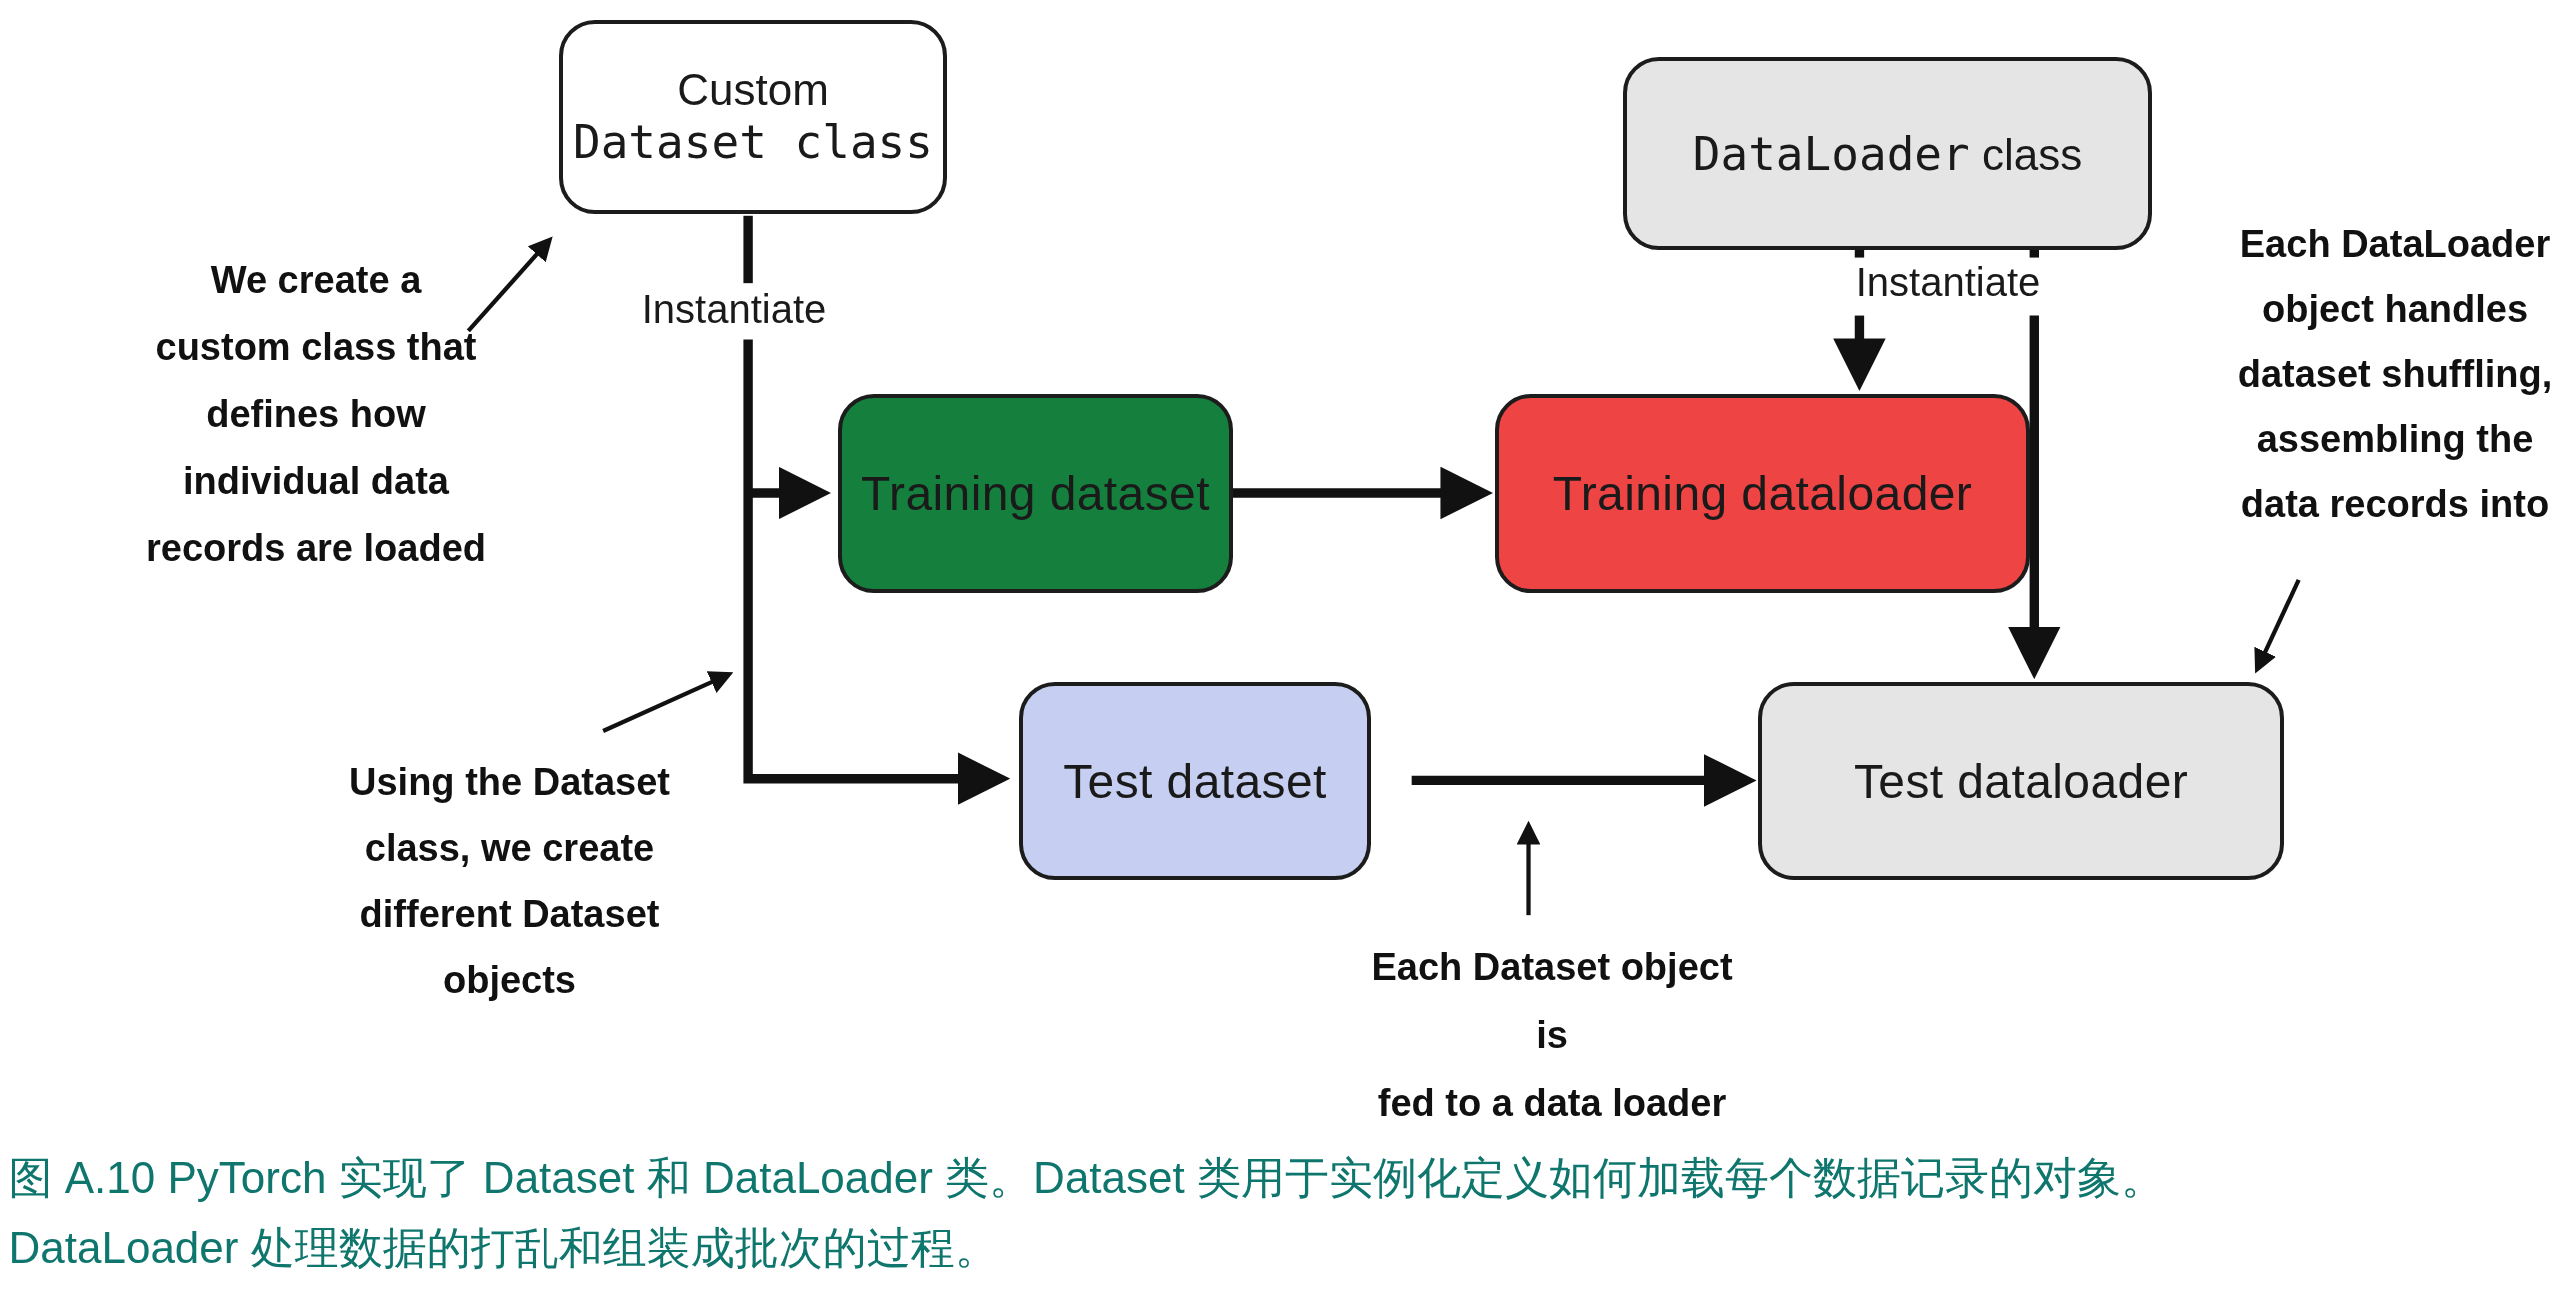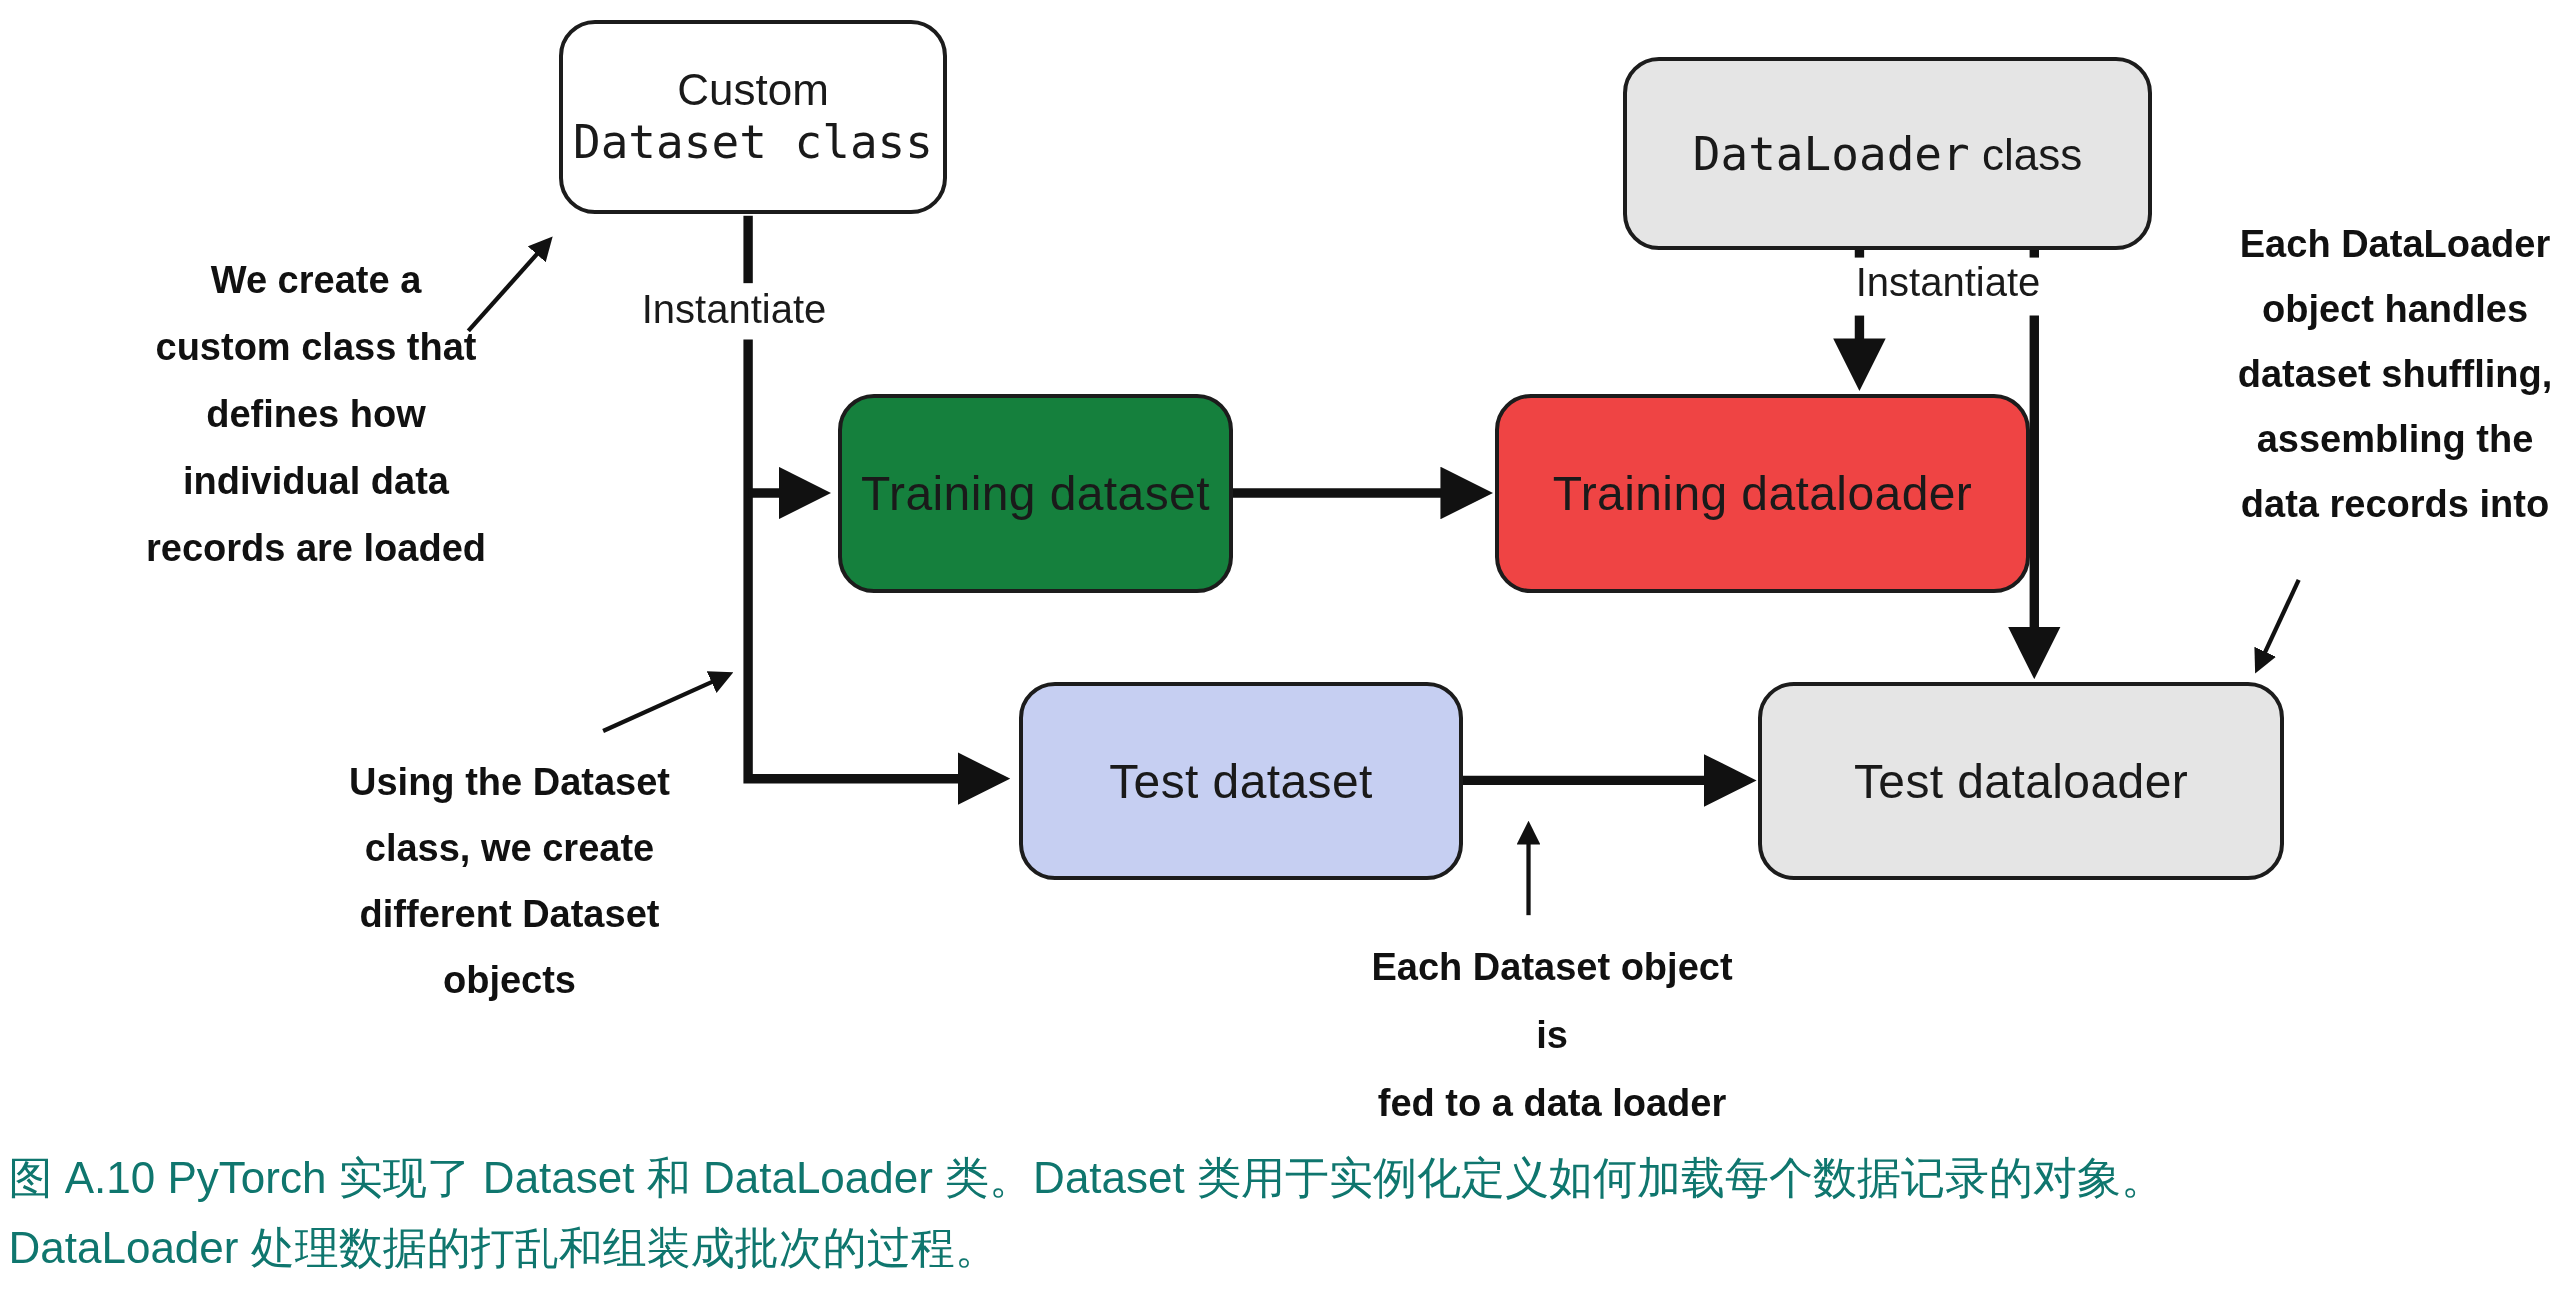--- a/index.html
+++ b/index.html
@@ -90,21 +90,21 @@
 </div>
 
 <div class="node" style="left: 838px; top: 394px; width: 395px; height: 199px; background-color: #15803d;">
   <span class="lbl">Training dataset</span>
 </div>
 
 <div class="node" style="left: 1495px; top: 394px; width: 535px; height: 199px; background-color: #ef4444;">
   <span class="lbl">Training dataloader</span>
 </div>
 
-<div class="node" style="left: 1019px; top: 682px; width: 444px; height: 198px; background-color: rgb(198, 207, 242);">
+<div class="node" style="left: 1019px; top: 682px; width: 352px; height: 198px; background-color: rgb(198, 207, 242);">
   <span class="lbl">Test dataset</span>
 </div>
 
 <div class="node" style="left: 1758px; top: 682px; width: 526px; height: 198px; background-color: #e5e5e5;">
   <span class="lbl">Test dataloader</span>
 </div>
 
 <div class="edge-label" style="left:734px; top:287px; transform:translateX(-50%);">Instantiate</div>
 
 <div class="edge-label" style="left:1948px; top:260px; transform:translateX(-50%);">Instantiate</div>

